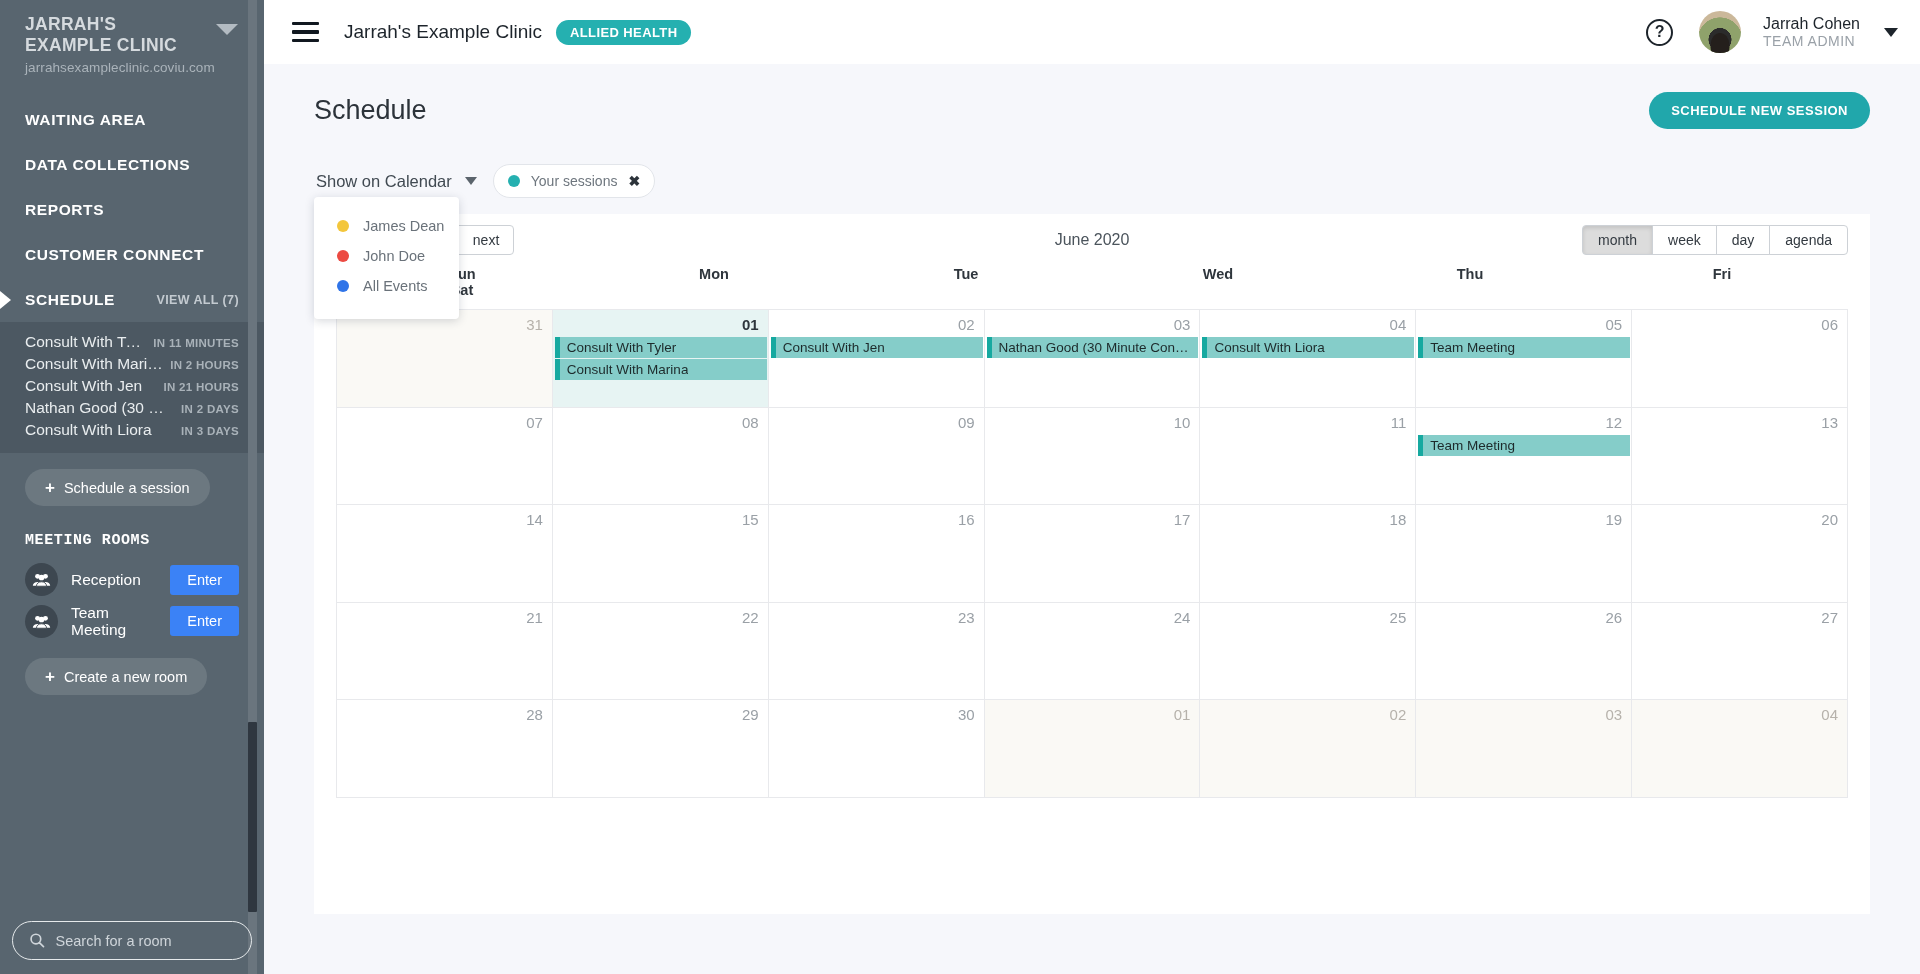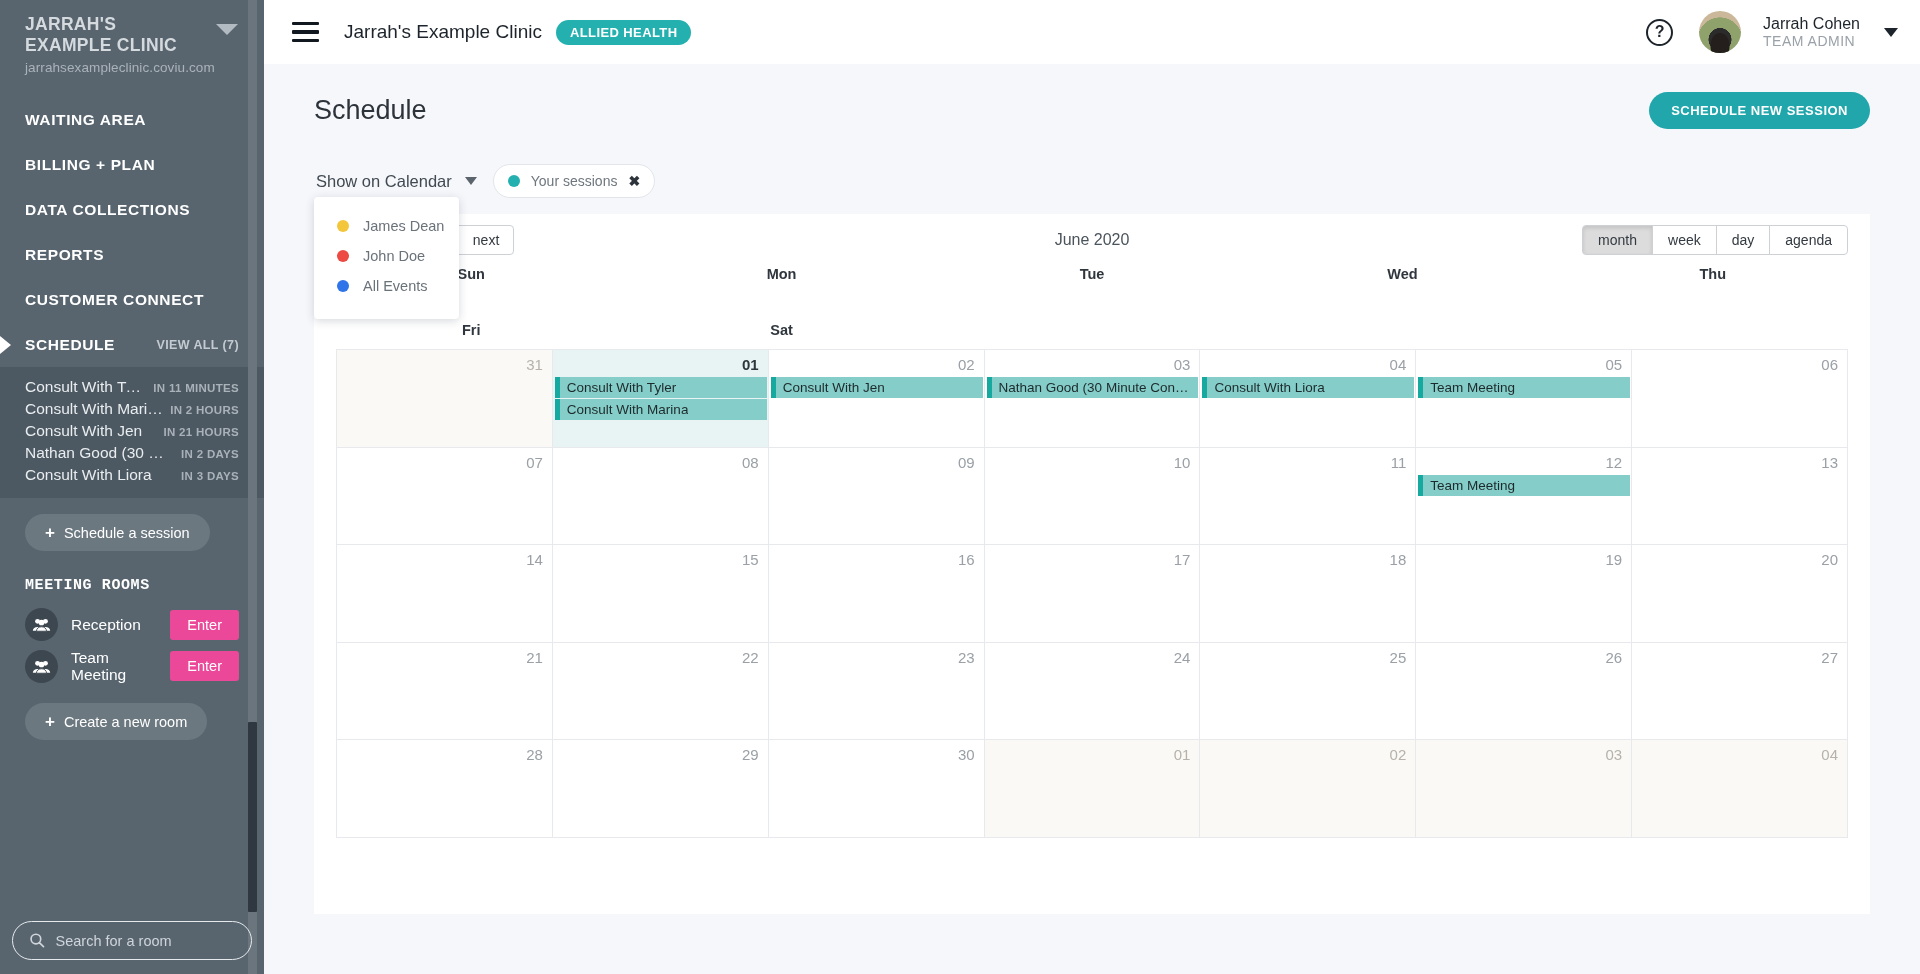--- a/index.html
+++ b/index.html
@@ -81,21 +81,21 @@
   }
   .sb-room {
     display: flex; align-items: center; padding: 4px 25px; gap: 13px;
   }
   .room-avatar {
     width: 33px; height: 33px; border-radius: 50%; background: #3d4750;
     flex: 0 0 33px; display: flex; align-items: center; justify-content: center;
   }
   .room-name { color: #ffffff; font-size: 15.5px; flex: 1; line-height: 17px; }
   .enter-btn {
-    background: #ec4899; color: #ffffff; border: none; border-radius: 3px;
+    background: #3b82f6; color: #ffffff; border: none; border-radius: 3px;
     font-size: 14.5px; font-family: inherit; padding: 7px 17px; cursor: pointer;
   }
   .sb-fade {
     position: absolute; left: 0; right: 0; bottom: 66px; height: 54px;
     background: linear-gradient(to bottom, rgba(88,101,111,0) 0%, #58656f 72%);
     pointer-events: none;
   }
   .sb-search-wrap {
     position: absolute; left: 0; right: 0; bottom: 0; padding: 0 12px 14px 12px;
   }
@@ -227,23 +227,22 @@
     border: 1px solid #cdd1d6; background: #ffffff; font-family: inherit;
     font-size: 14px; color: #333a41; padding: 6px 15px; cursor: pointer;
     margin-left: -1px;
   }
   .view-btn:first-child { border-radius: 4px 0 0 4px; margin-left: 0; }
   .view-btn:last-child { border-radius: 0 4px 4px 0; }
   .view-btn.active { background: #dcdcdc; box-shadow: inset 0 2px 4px rgba(0,0,0,.12); }
 
   .cal-grid { padding: 0 22px; }
   .cal-dow {
-    display: grid; grid-template-columns: repeat(5, 1fr);
+    display: grid; grid-template-columns: repeat(6, 1fr);
     padding-bottom: 11px;
-    gap: 40px;
   }
   .dow {
     text-align: center; font-size: 14.5px; font-weight: bold; color: #2f363d;
   }
   .cal-body {
     border-top: 1px solid #e8e9ec;
     border-left: 1px solid #e8e9ec;
   }
   .cal-row {
     display: grid; grid-template-columns: repeat(7, 1fr);
@@ -279,21 +278,20 @@
 
 <aside class="sidebar">
   <div class="sb-head">
     <div class="sb-clinic-name">JARRAH'S EXAMPLE CLINIC</div>
     <div class="sb-caret"></div>
     <div class="sb-domain">jarrahsexampleclinic.coviu.com</div>
   </div>
 
   <nav class="sb-nav" id="sb-nav">
       <div class="sb-nav-item"><span>WAITING AREA</span></div>
-      <div class="sb-nav-item"><span>BILLING + PLAN</span></div>
       <div class="sb-nav-item"><span>DATA COLLECTIONS</span></div>
       <div class="sb-nav-item"><span>REPORTS</span></div>
       <div class="sb-nav-item"><span>CUSTOMER CONNECT</span></div>
       <div class="sb-nav-item active"><span class="sb-arrow"></span><span>SCHEDULE</span><span class="sb-viewall">VIEW ALL (7)</span></div>
     </nav>
 
   <div class="sb-sessions" id="sb-sessions">
       <div class="sb-session">
         <div class="sb-session-name">Consult With Tyler</div>
         <div class="sb-session-when">IN 11 MINUTES</div>

